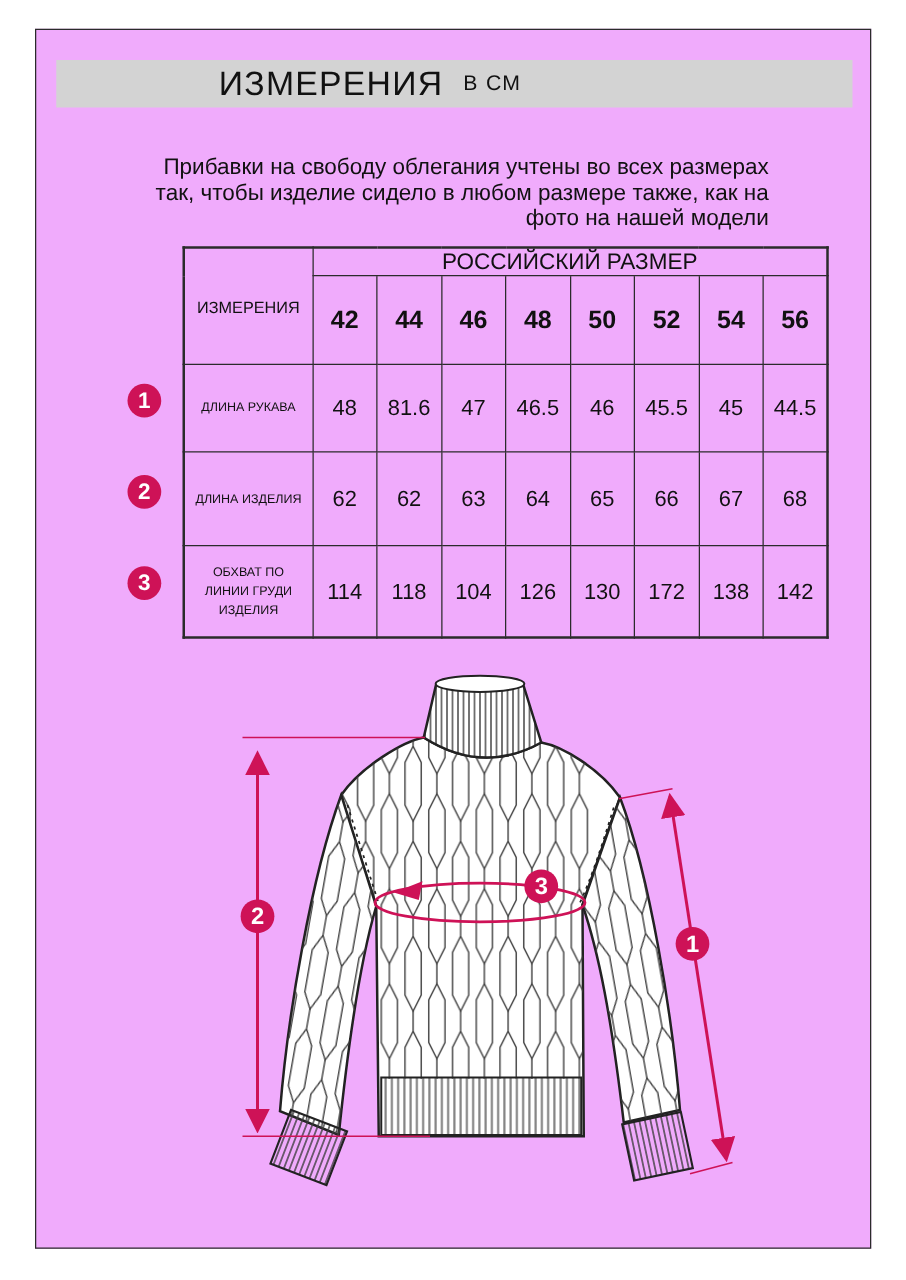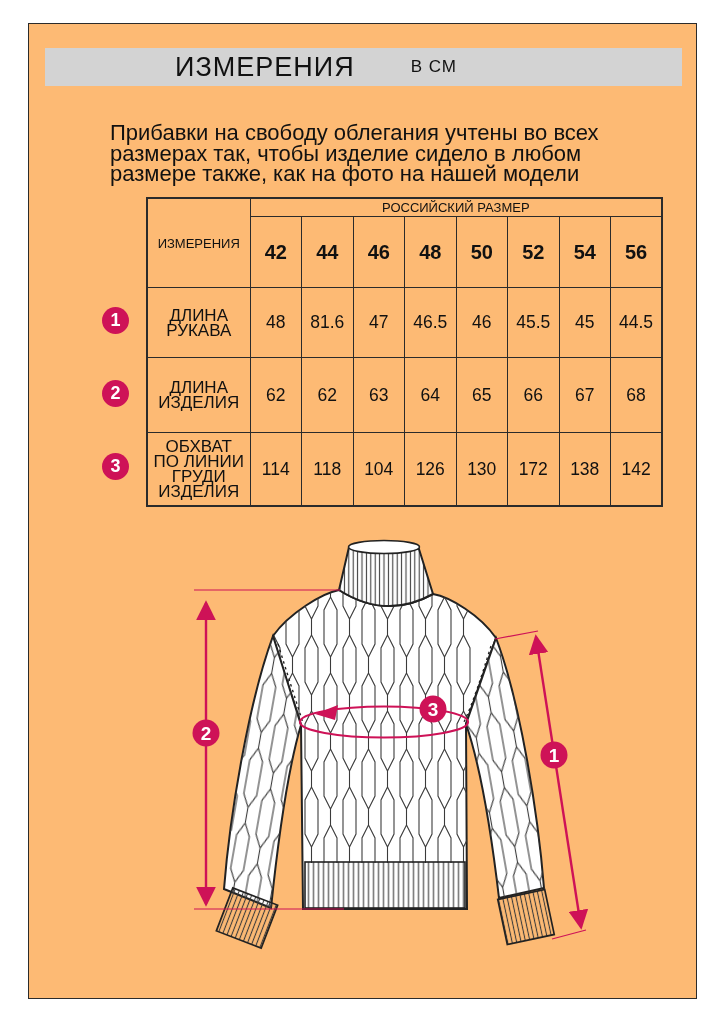--- a/index.html
+++ b/index.html
@@ -2,52 +2,52 @@
 <html><head>
 <meta charset="utf-8">
 <style>
   html,body { margin:0; padding:0; background:#fff; }
   .page-root {
     position:relative; width:725px; height:1024px; background:#fff;
     font-family:"Liberation Sans", sans-serif; color:#111; overflow:hidden;
   }
   .frame {
     position:absolute; left:28px; top:23px; width:667px; height:974px;
-    border:1.5px solid #2b2b2b; background:#fdba74;
+    border:1.5px solid #2b2b2b; background:#f0abfc;
   }
   .titlebar {
     position:absolute; left:16px; top:24px; width:637px; height:38px;
     background:#d3d3d3; display:flex; align-items:center;
     padding-left:130px; box-sizing:border-box;
   }
   .title-reg  { font-size:27px; letter-spacing:1px; font-weight:400; }
   .title-bold { font-size:27px; letter-spacing:1px; font-weight:700; margin-left:38px; }
-  .title-unit { font-size:17px; font-weight:400; margin-left:56px; letter-spacing:1px; }
+  .title-unit { font-size:17px; font-weight:400; margin-left:16px; letter-spacing:1px; }
   .code {
     position:absolute; left:0; top:76px; width:100%;
     text-align:center; font-size:21px; font-weight:400;
   }
   .note {
     position:absolute; left:50%; top:99px; transform:translateX(-50%);
-    width:505px; text-align:left; font-size:22px; line-height:20.5px;
+    width:505px; text-align:right; font-size:18px; line-height:20.5px;
   }
   table.size-table {
     position:absolute; left:117px; top:173px;
     border-collapse:collapse; table-layout:fixed; width:515px;
     border:2.2px solid #2b2b2b;
   }
   table.size-table td { border:1.6px solid #2b2b2b; text-align:center; vertical-align:middle; padding:0 4px; }
-  td.ghead  { height:17px; font-size:13px; }
+  td.ghead  { height:17px; font-size:18px; }
   td.corner { font-size:13px; }
   tr.szrow td { height:70px; }
   td.sz  { font-size:20px; font-weight:700;border-radius:19px; }
   tr.r0 td { height:69px; }
   tr.r1 td { height:74px; }
   tr.r2 td { height:72px; }
-  td.lab { font-size:17px; line-height:15px; }
+  td.lab { font-size:10px; line-height:15px; }
   td.val { font-size:17.5px; }
   .rownum {
     position:absolute; width:27px; height:27px; border-radius:50%;
     color:#fff; font-size:18px; font-weight:700;
     display:flex; align-items:center; justify-content:center; left:73px;
   }
   .rownum.n1 { top:283px; }
   .rownum.n2 { top:356px; }
   .rownum.n3 { top:429px; }
   svg.sweater { position:absolute; left:102px; top:497px; width:480px; height:480px; }

